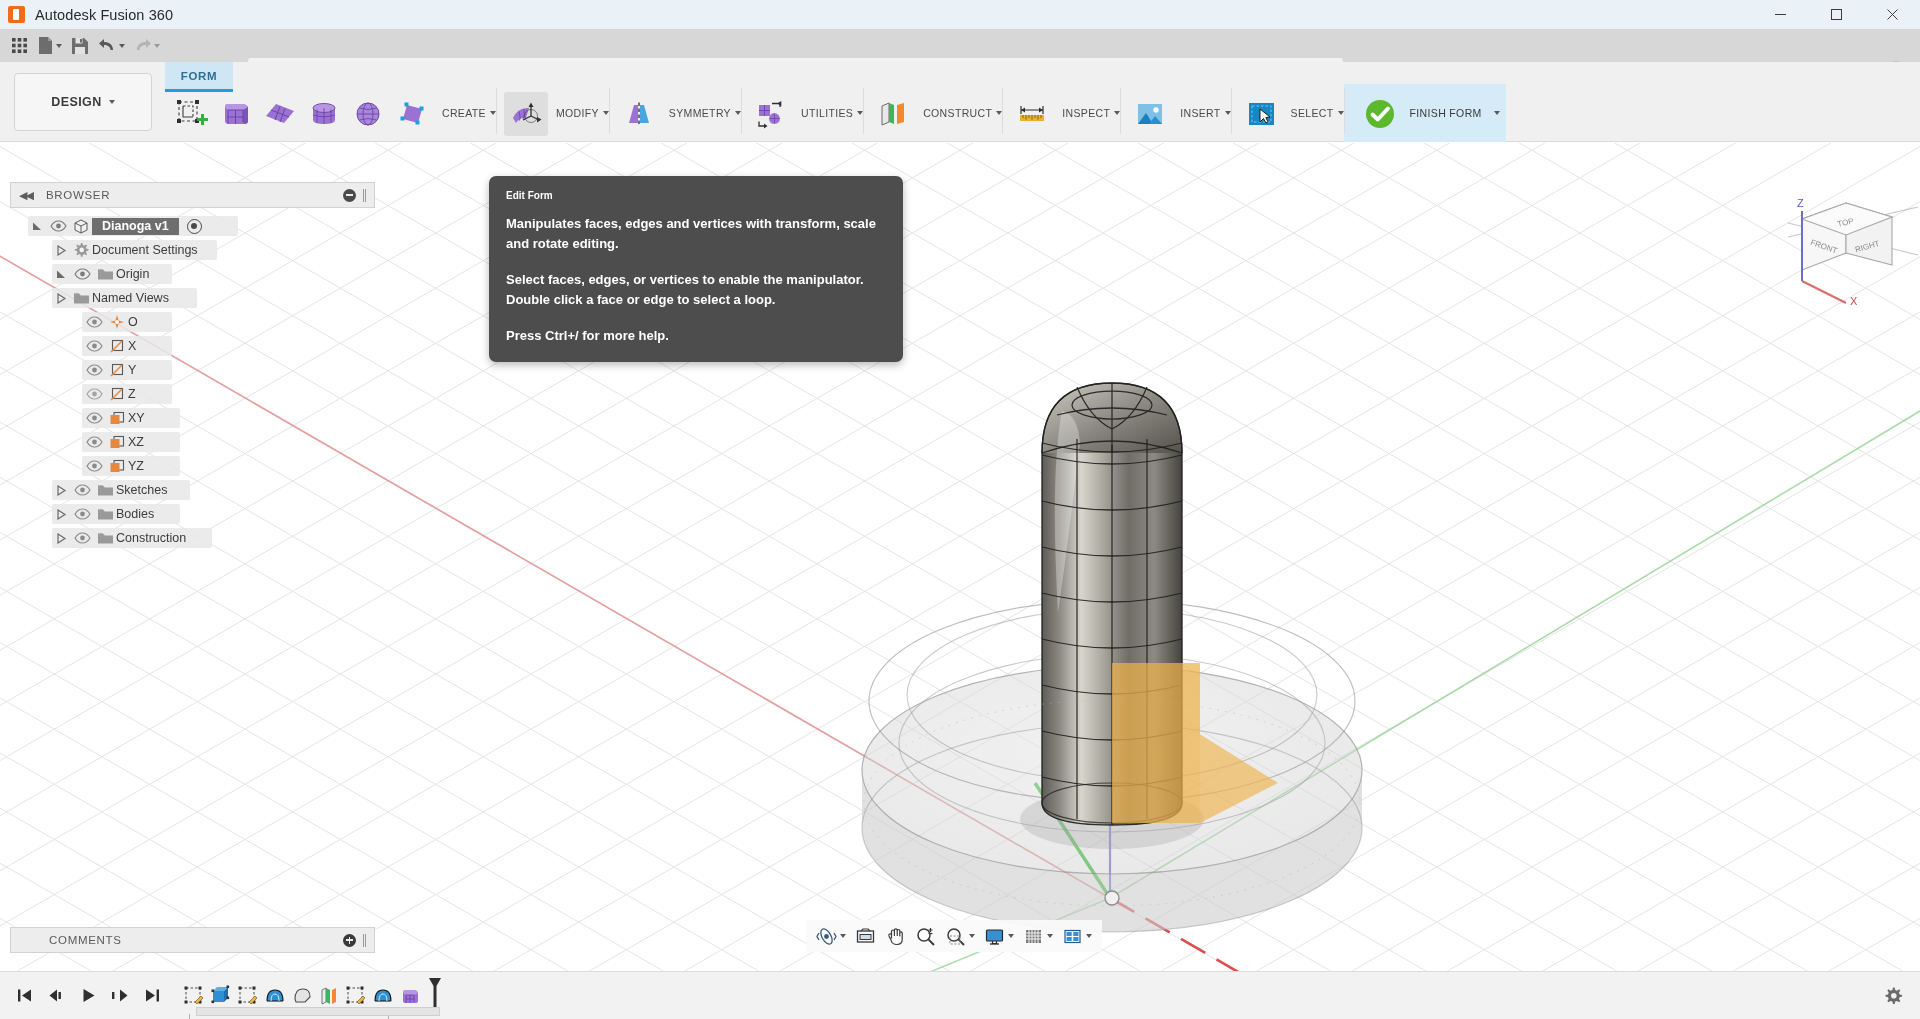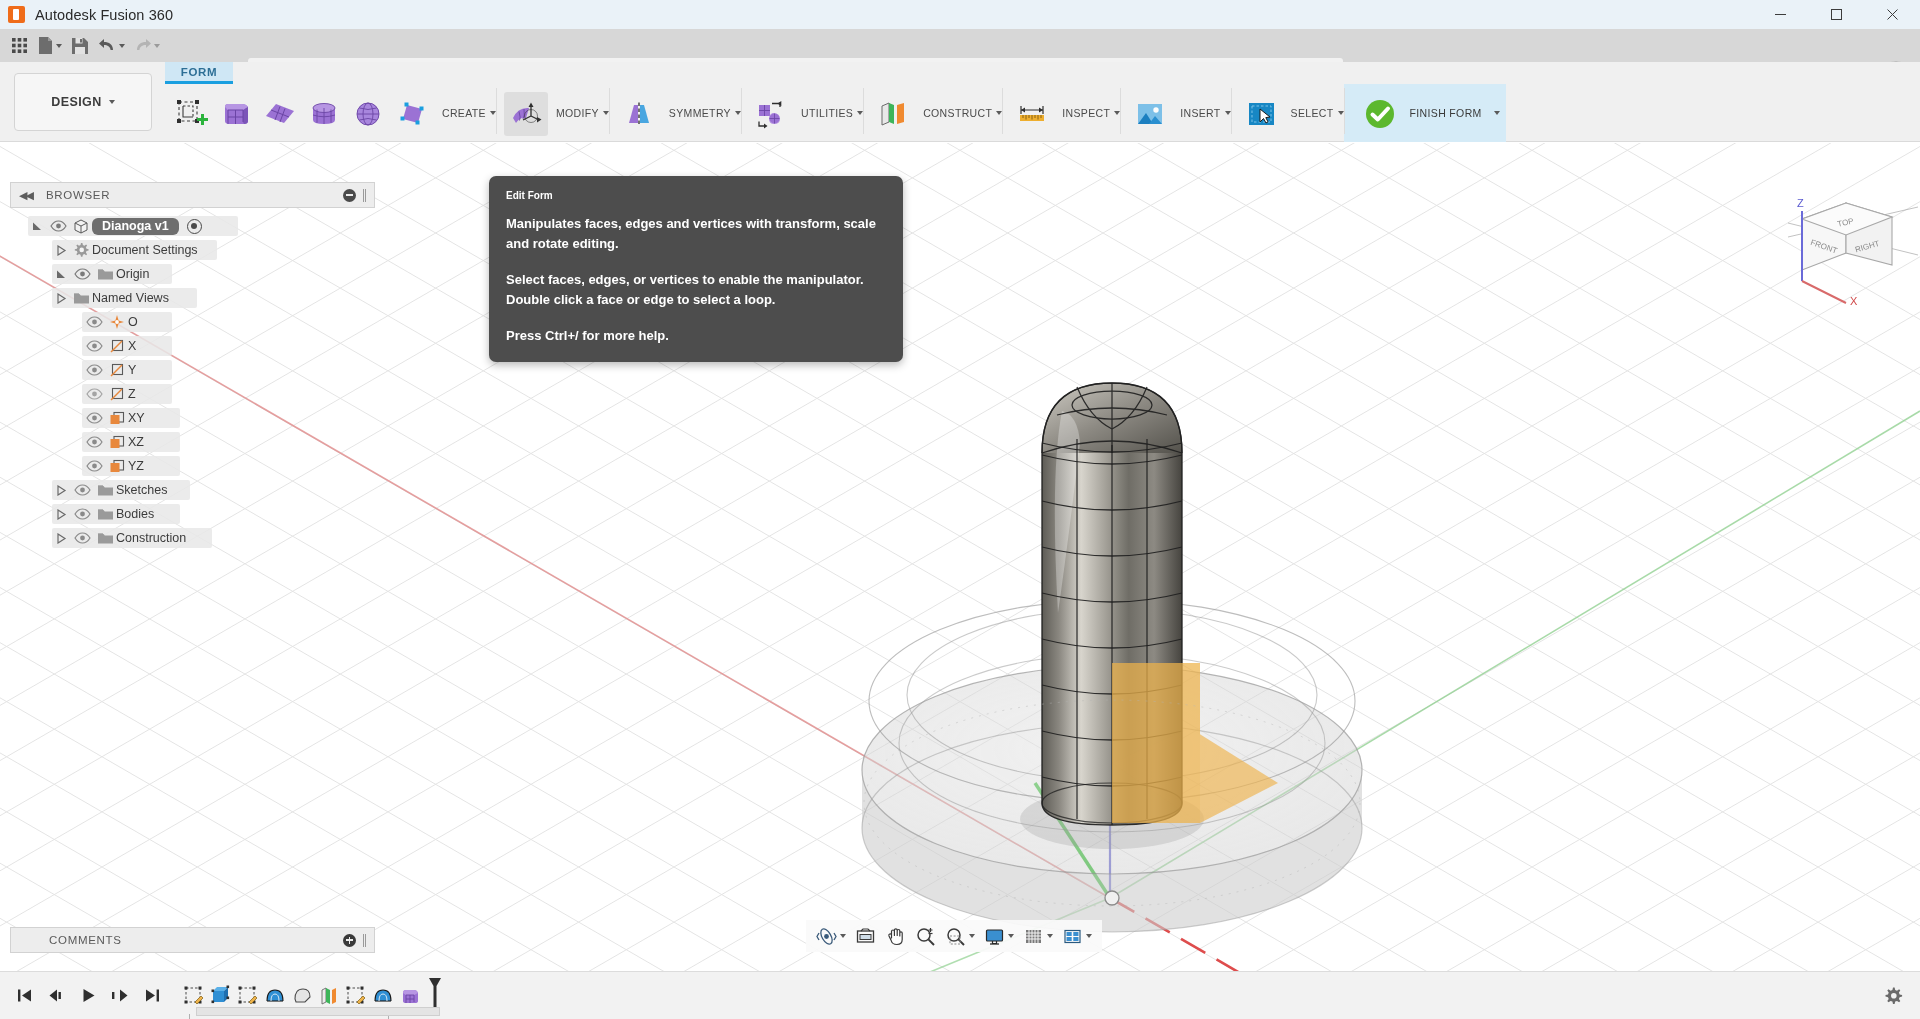--- a/index.html
+++ b/index.html
@@ -96,21 +96,21 @@
     background: #f0f0f0; border-bottom: 1px solid #dadada;
   }
   .design-box {
     position: absolute; left: 14px; top: 11px; width: 138px; height: 58px;
     background: #f6f6f6; border: 1px solid #d4d4d4; border-radius: 4px;
     display: flex; align-items: center; justify-content: center; gap: 7px;
   }
   .design-label { font-size: 12.5px; font-weight: bold; color: #3c3c3c; letter-spacing: .4px; }
 
   .form-tab {
-    position: absolute; left: 165px; top: 62px; width: 68px; height: 22px;
+    position: absolute; left: 165px; top: 62px; width: 68px; height: 30px;
     background: #cfe7f5; display: flex; align-items: center; justify-content: center;
     border-bottom: 3px solid #1a9fe0; z-index: 5;
   }
   .form-tab-label { font-size: 11.5px; font-weight: bold; color: #2d6f96; letter-spacing: .6px; }
 
   .ribbon-groups {
     position: absolute; left: 162px; top: 22px; right: 0; height: 58px;
     display: flex; align-items: flex-start;
   }
   .rgroup { display: flex; flex-direction: row; align-items: center; height: 58px; position: relative; }
@@ -158,21 +158,21 @@
   .twist {
     width: 18px; display: flex; align-items: center; justify-content: center;
     color: #6a6a6a; flex: none; z-index: 2;
   }
   .teye {
     width: 24px; display: flex; align-items: center; justify-content: center; flex: none; z-index: 2;
   }
   .ticon { width: 22px; display: flex; align-items: center; justify-content: center; flex: none; z-index: 2; }
   .tlabel { font-size: 12.5px; color: #3c3c3c; z-index: 2; white-space: nowrap; }
   .tnode.root .tlabel {
-    background: #6e6e6e; color: #fff; padding: 1.5px 10px; border-radius: 6px; font-weight: bold;
+    background: #6e6e6e; color: #fff; padding: 1.5px 10px; border-radius: 0; font-weight: bold;
   }
   .tradio {
     width: 15px; height: 15px; border-radius: 50%; border: 1.6px solid #4a4a4a;
     margin-left: 8px; display: flex; align-items: center; justify-content: center; z-index: 2;
   }
   .tradio::after { content: ""; width: 6px; height: 6px; border-radius: 50%; background: #4a4a4a; }
 
   
   .comments {
     position: absolute; left: 10px; top: 927px; width: 365px; height: 26px;

